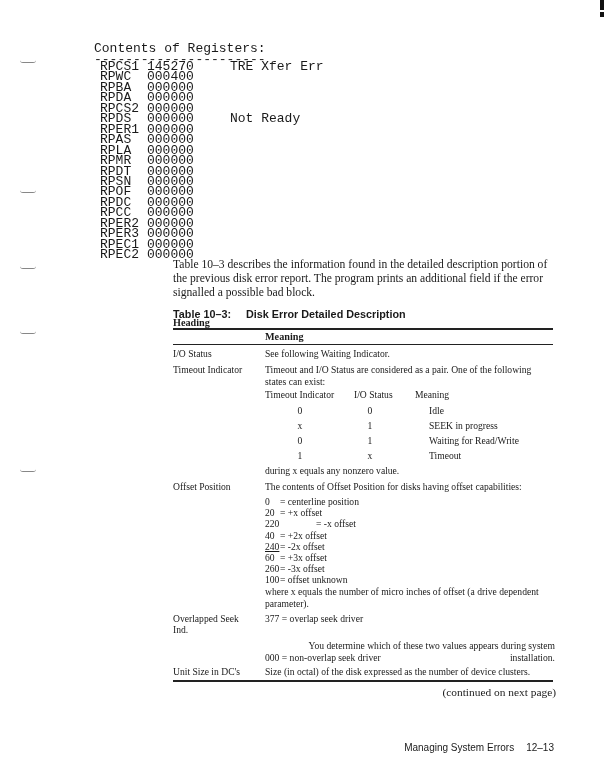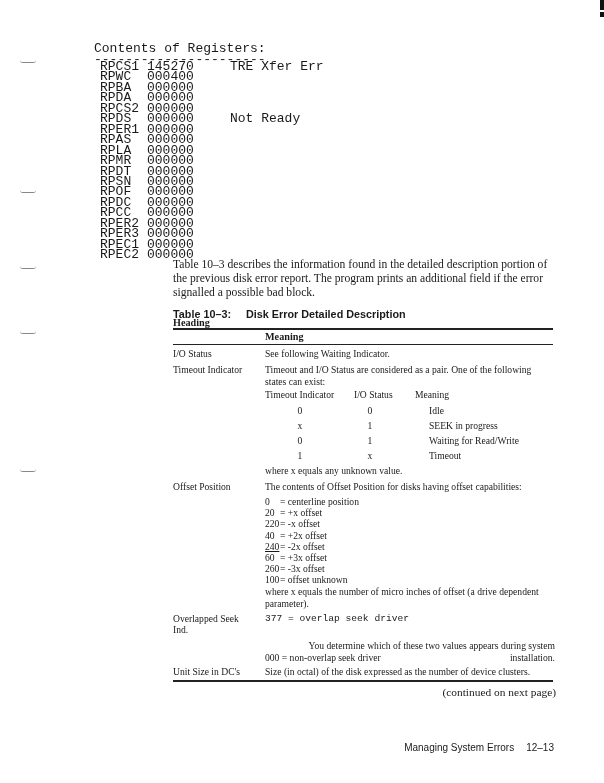--- a/index.html
+++ b/index.html
@@ -179,47 +179,47 @@
     <div class="sub-c serif" style="left: 360px; top: 420px;">1</div>
     <div class="sub-h serif" style="left: 429px; top: 420px;">SEEK in progress</div>
     <div class="sub-c serif" style="left: 290px; top: 435px;">0</div>
     <div class="sub-c serif" style="left: 360px; top: 435px;">1</div>
     <div class="sub-h serif" style="left: 429px; top: 435px;">Waiting for Read/Write</div>
     <div class="sub-c serif" style="left: 290px; top: 450px;">1</div>
     <div class="sub-c serif" style="left: 360px; top: 450px;">x</div>
     <div class="sub-h serif" style="left: 429px; top: 450px;">Timeout</div>
   </div>
 
-<div class="cell serif col2" style="top:465px;">where x equals any unknown value.</div>
+<div class="cell serif col2" style="top:465px;">during x equals any nonzero value.</div>
 
 <div class="cell serif col1" style="top:481px;">Offset Position</div>
 <div class="cell serif col2" style="top:481px;">The contents of Offset Position for disks having offset capabilities:</div>
 <div id="offset-list">
     <div class="cell serif" style="left: 265px; top: 496px;">0</div>
     <div class="cell serif" style="left: 280px; top: 496px;">= centerline position</div>
     <div class="cell serif" style="left: 265px; top: 507.2px;">20</div>
     <div class="cell serif" style="left: 280px; top: 507.2px;">= +x offset</div>
     <div class="cell serif" style="left: 265px; top: 518.4px;">220</div>
-    <div class="cell serif" style="left: 280px; top: 518.4px;">= -x offset</div>
+    <div class="cell serif" style="left: 280px; top: 518.4px; padding-left: 36px;">= -x offset</div>
     <div class="cell serif" style="left: 265px; top: 529.6px;">40</div>
     <div class="cell serif" style="left: 280px; top: 529.6px;">= +2x offset</div>
     <div class="cell serif" style="left: 265px; top: 540.8px; text-decoration: underline;">240</div>
     <div class="cell serif" style="left: 280px; top: 540.8px;">= -2x offset</div>
     <div class="cell serif" style="left: 265px; top: 552px;">60</div>
     <div class="cell serif" style="left: 280px; top: 552px;">= +3x offset</div>
     <div class="cell serif" style="left: 265px; top: 563.2px;">260</div>
     <div class="cell serif" style="left: 280px; top: 563.2px;">= -3x offset</div>
     <div class="cell serif" style="left: 265px; top: 574.4px;">100</div>
     <div class="cell serif" style="left: 280px; top: 574.4px;">= offset unknown</div>
   </div>
 <div class="cell serif col2" style="top:586px;width:290px;">where x equals the number of micro inches of offset (a drive dependent parameter).</div>
 
 <div class="cell serif col1" style="top:613px;">Overlapped Seek</div>
 <div class="cell serif col1" style="top:624px;">Ind.</div>
-<div class="cell serif col2" style="top:613px;font-family:Liberation Mono, monospace;">377 = overlap seek driver</div>
+<div class="cell serif col2" style="top:613px;">377 = overlap seek driver</div>
 <div class="cell serif col2" style="top:652px;">000 = non-overlap seek driver</div>
 <div class="cell serif col2" style="top:640px;width:290px;text-align:right;">You determine which of these two values appears during system installation.</div>
 
 <div class="cell serif col1" style="top:666px;">Unit Size in DC's</div>
 <div class="cell serif col2" style="top:666px;white-space:nowrap;">Size (in octal) of the disk expressed as the number of device clusters.</div>
 
 <div id="continued" class="abs serif">(continued on next page)</div>
 
 <div id="footer" class="abs sans">
   <span>Managing System Errors</span><span class="page">12–13</span>

